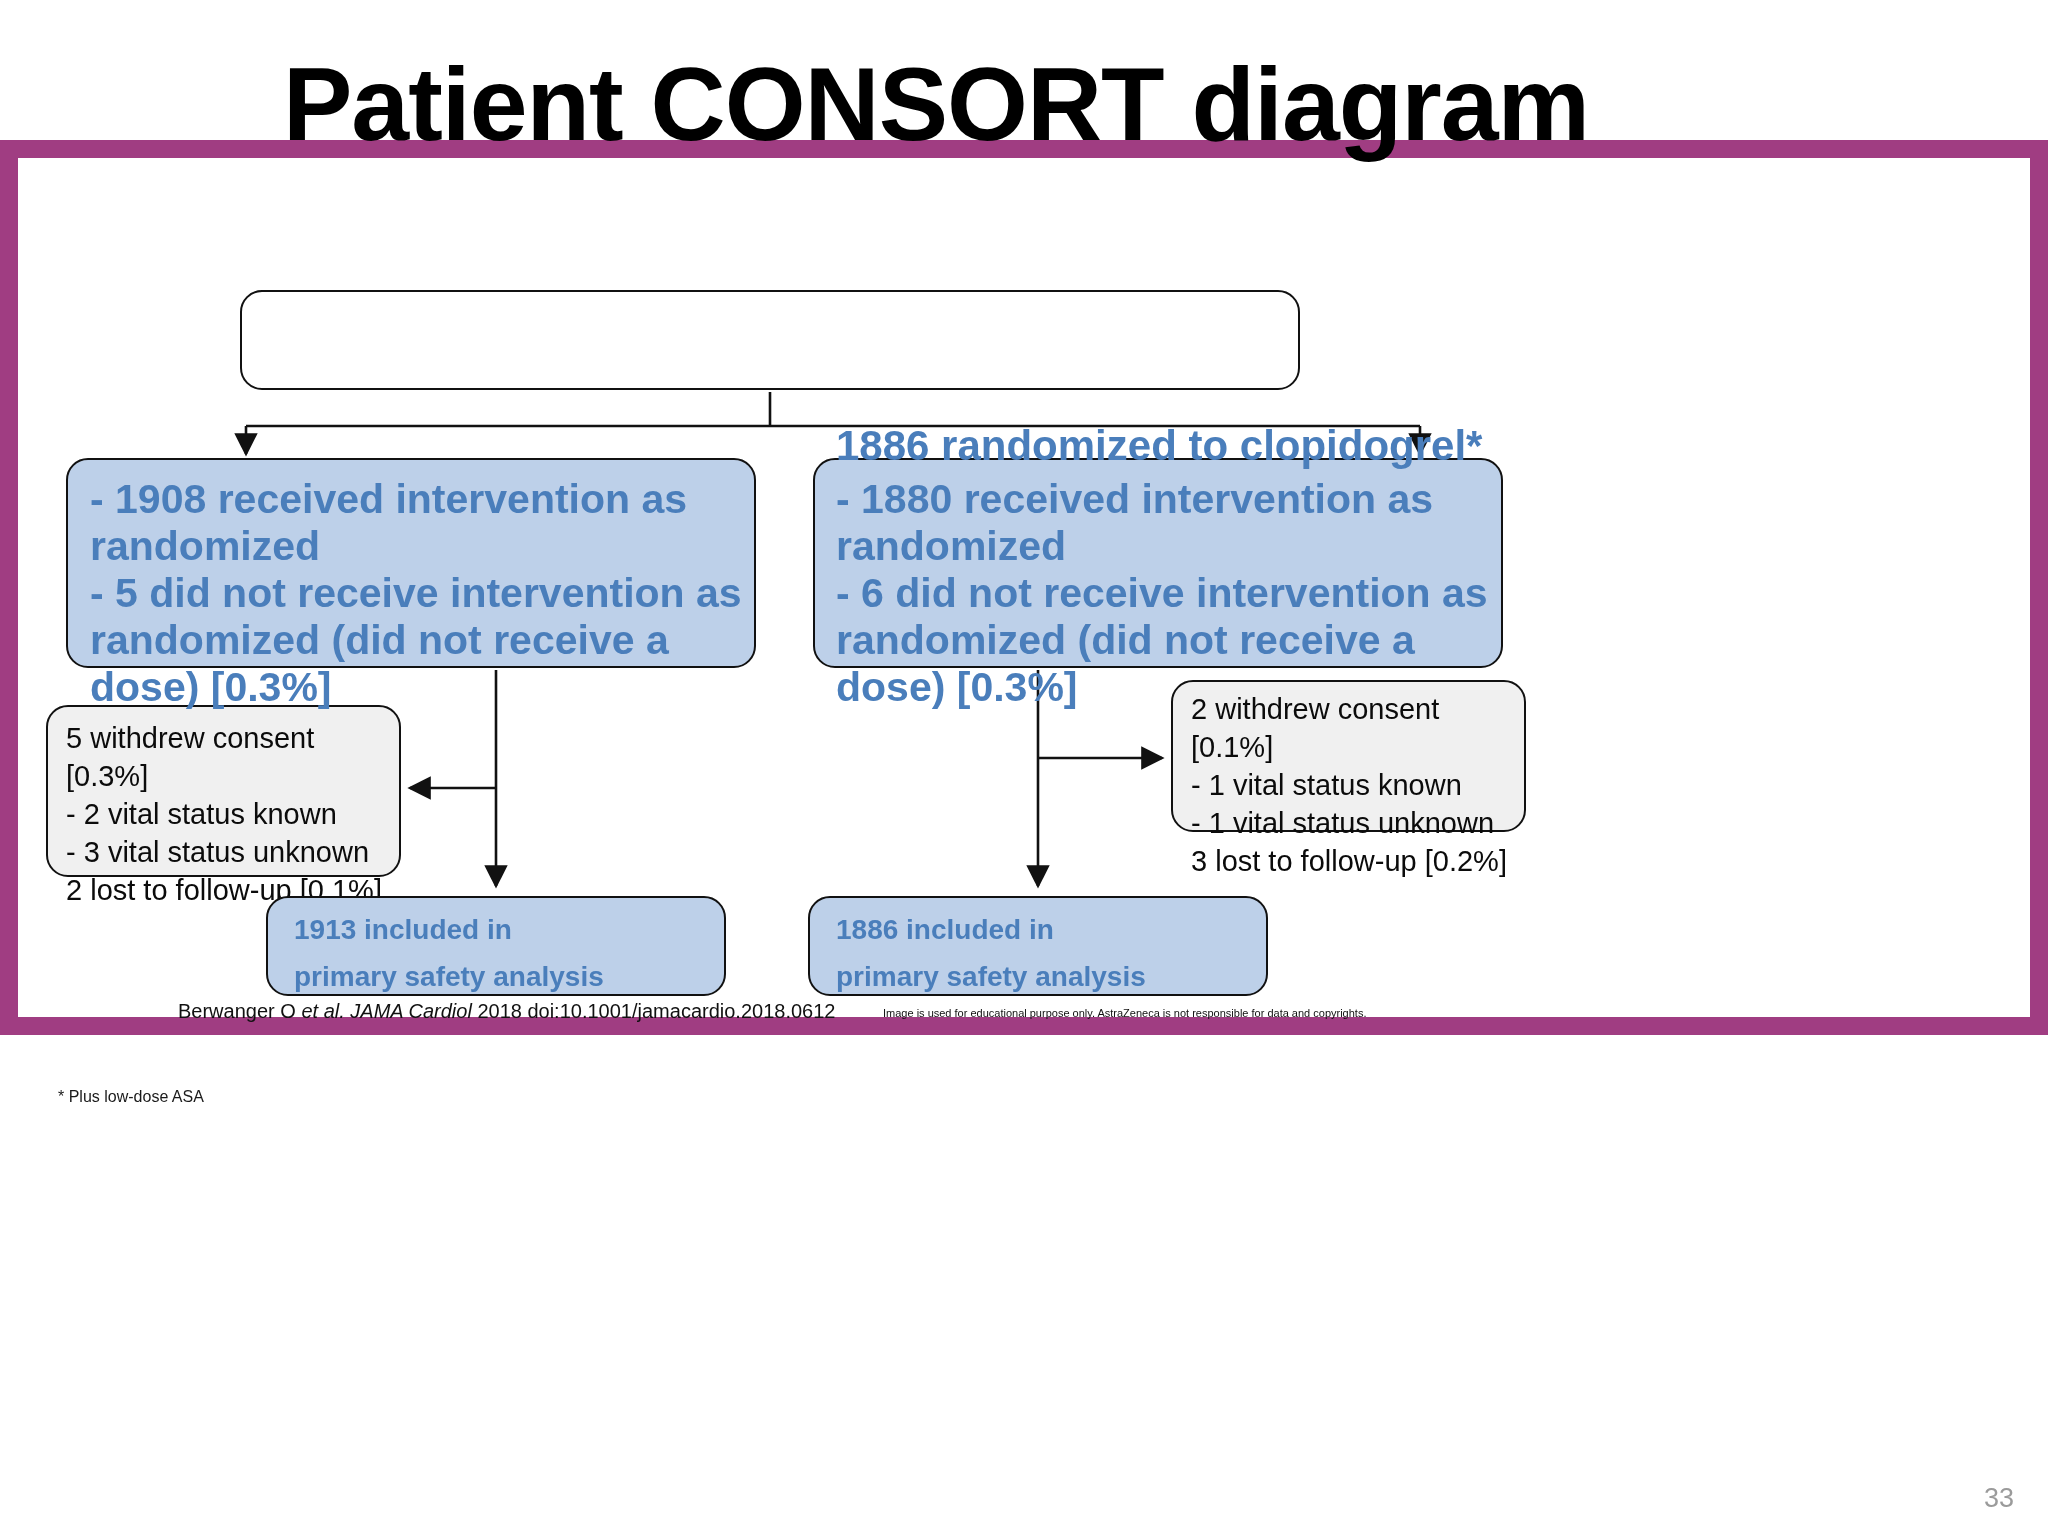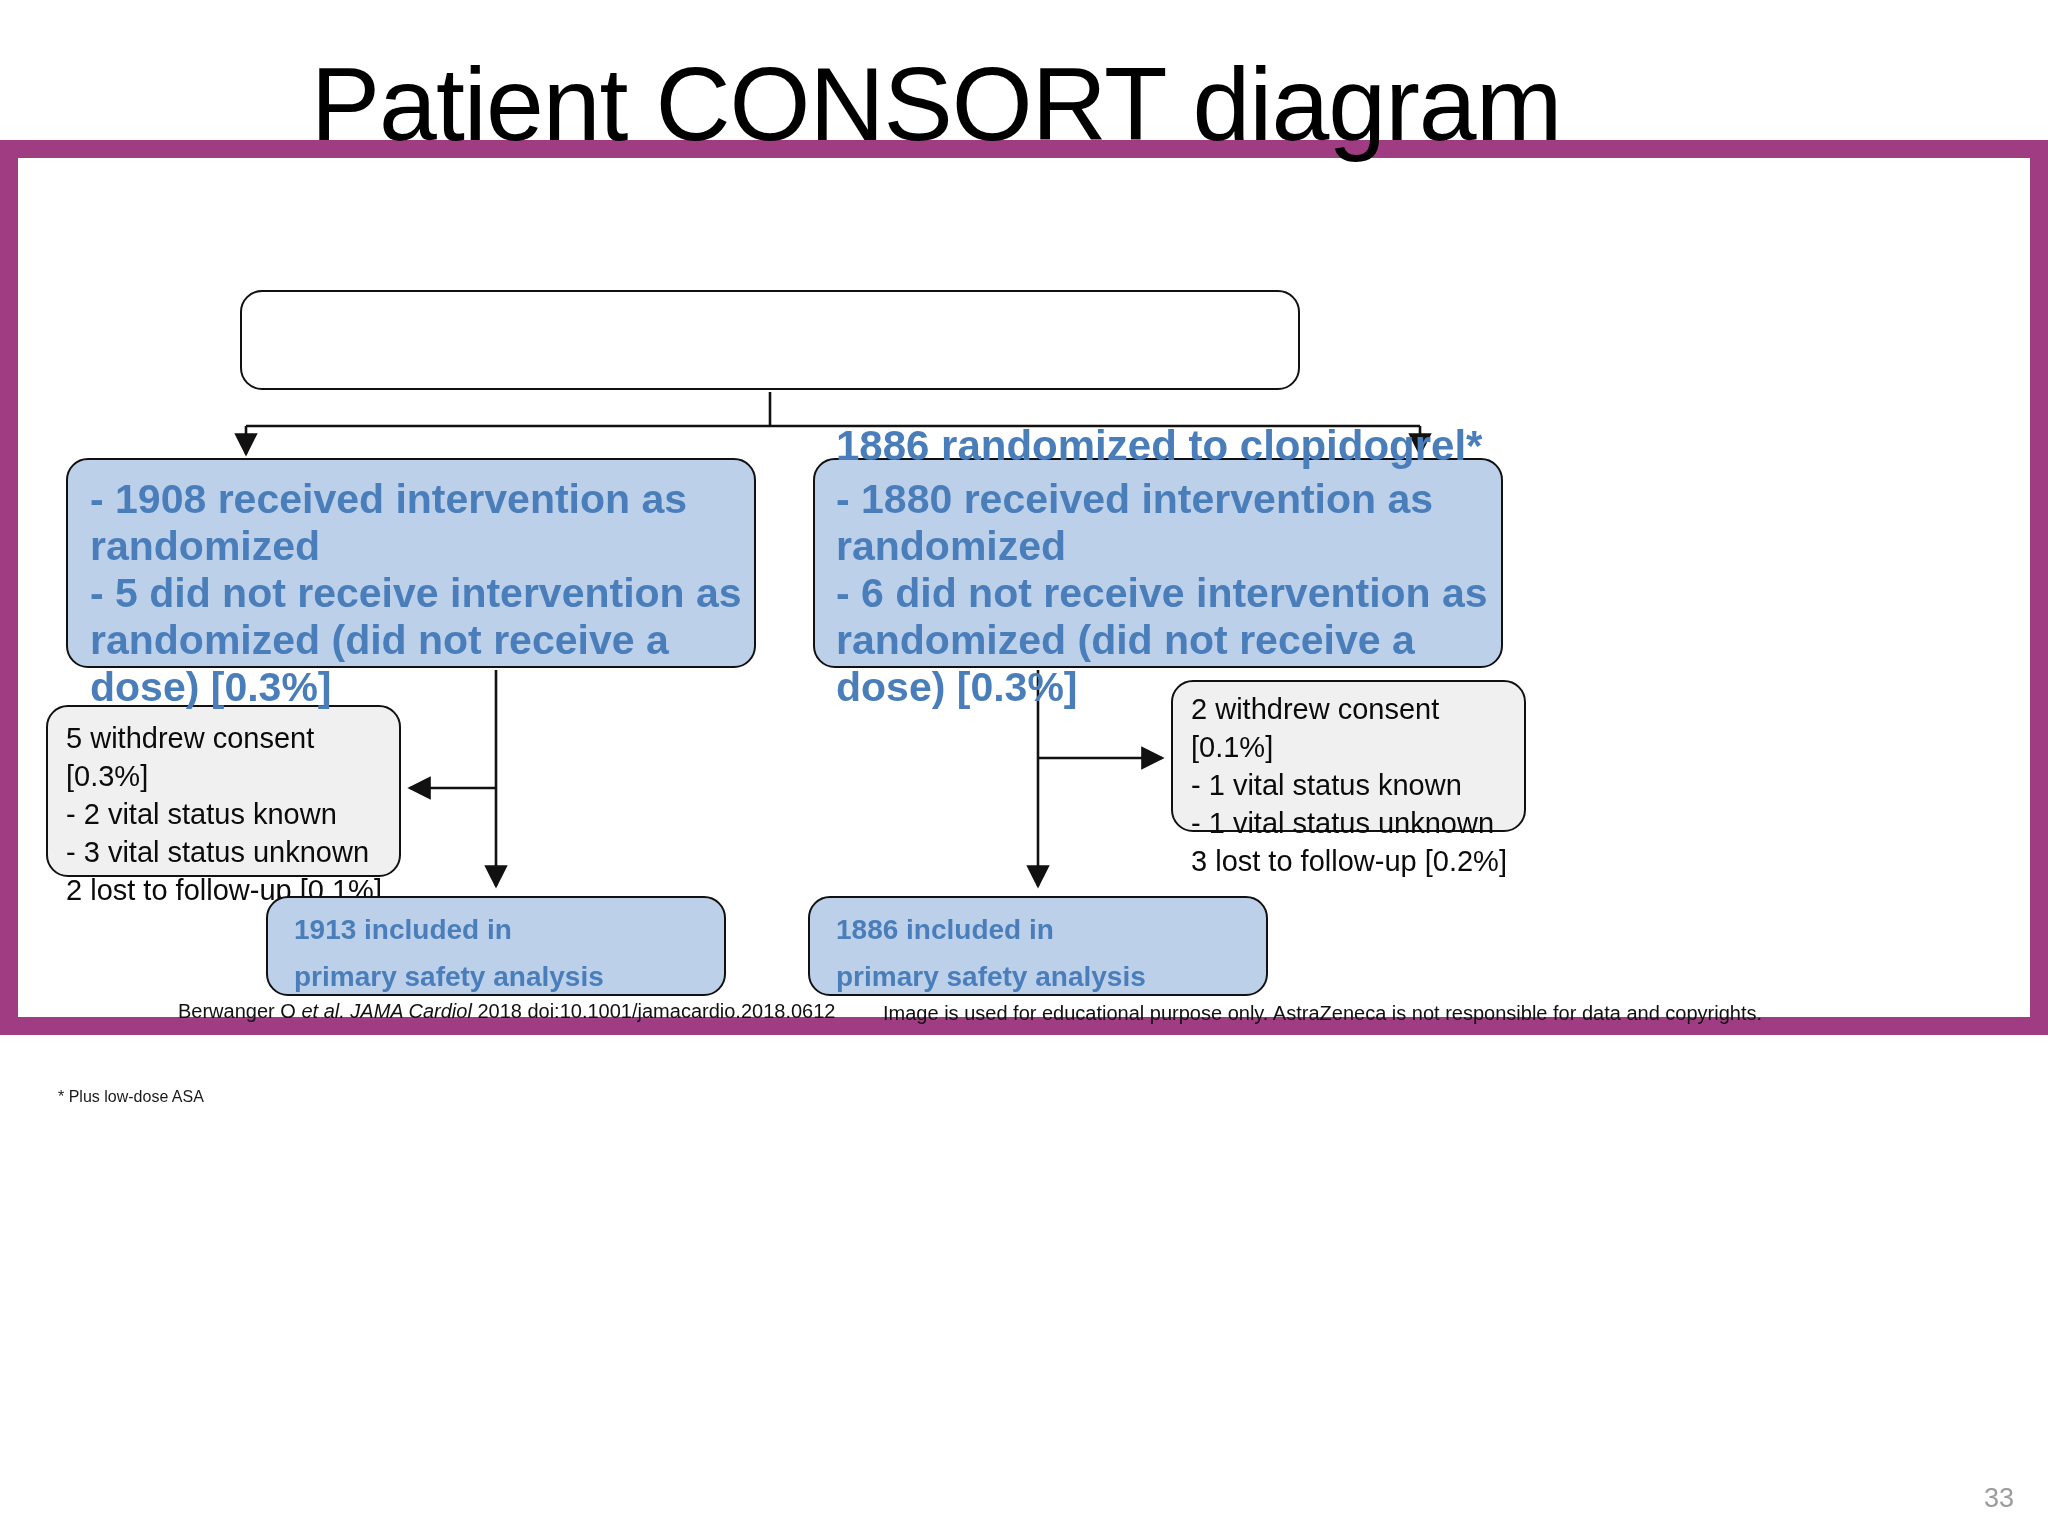--- a/index.html
+++ b/index.html
@@ -19,21 +19,21 @@
 
   
   #slide-title {
     position: absolute;
     left: 0;
     top: 48px;
     width: 1872px;
     text-align: center;
     font-size: 104px;
     line-height: 112px;
-    font-weight: 400;
+    font-weight: 700;
     color: #000000;
     letter-spacing: -1px;
     white-space: nowrap;
     z-index: 30;
   }
 
   
   #content-frame {
     position: absolute;
     left: 0px;
@@ -170,21 +170,21 @@
     top: 840px;
     font-size: 20px;
     line-height: 26px;
     color: #111111;
     white-space: nowrap;
   }
   #credit-right {
     position: absolute;
     left: 865px;
     top: 843px;
-    font-size: 20px;
+    font-size: 11px;
     line-height: 24px;
     color: #111111;
     white-space: nowrap;
   }
   .ital { font-style: italic; }
 
   
   #connectors {
     position: absolute;
     left: 0; top: 0;

